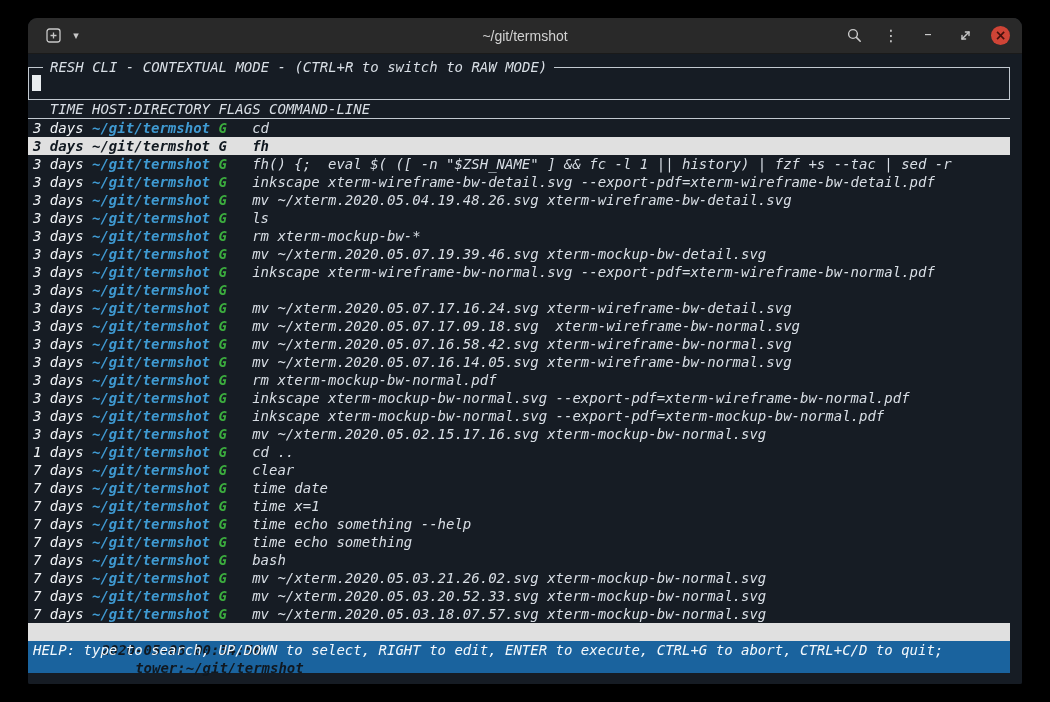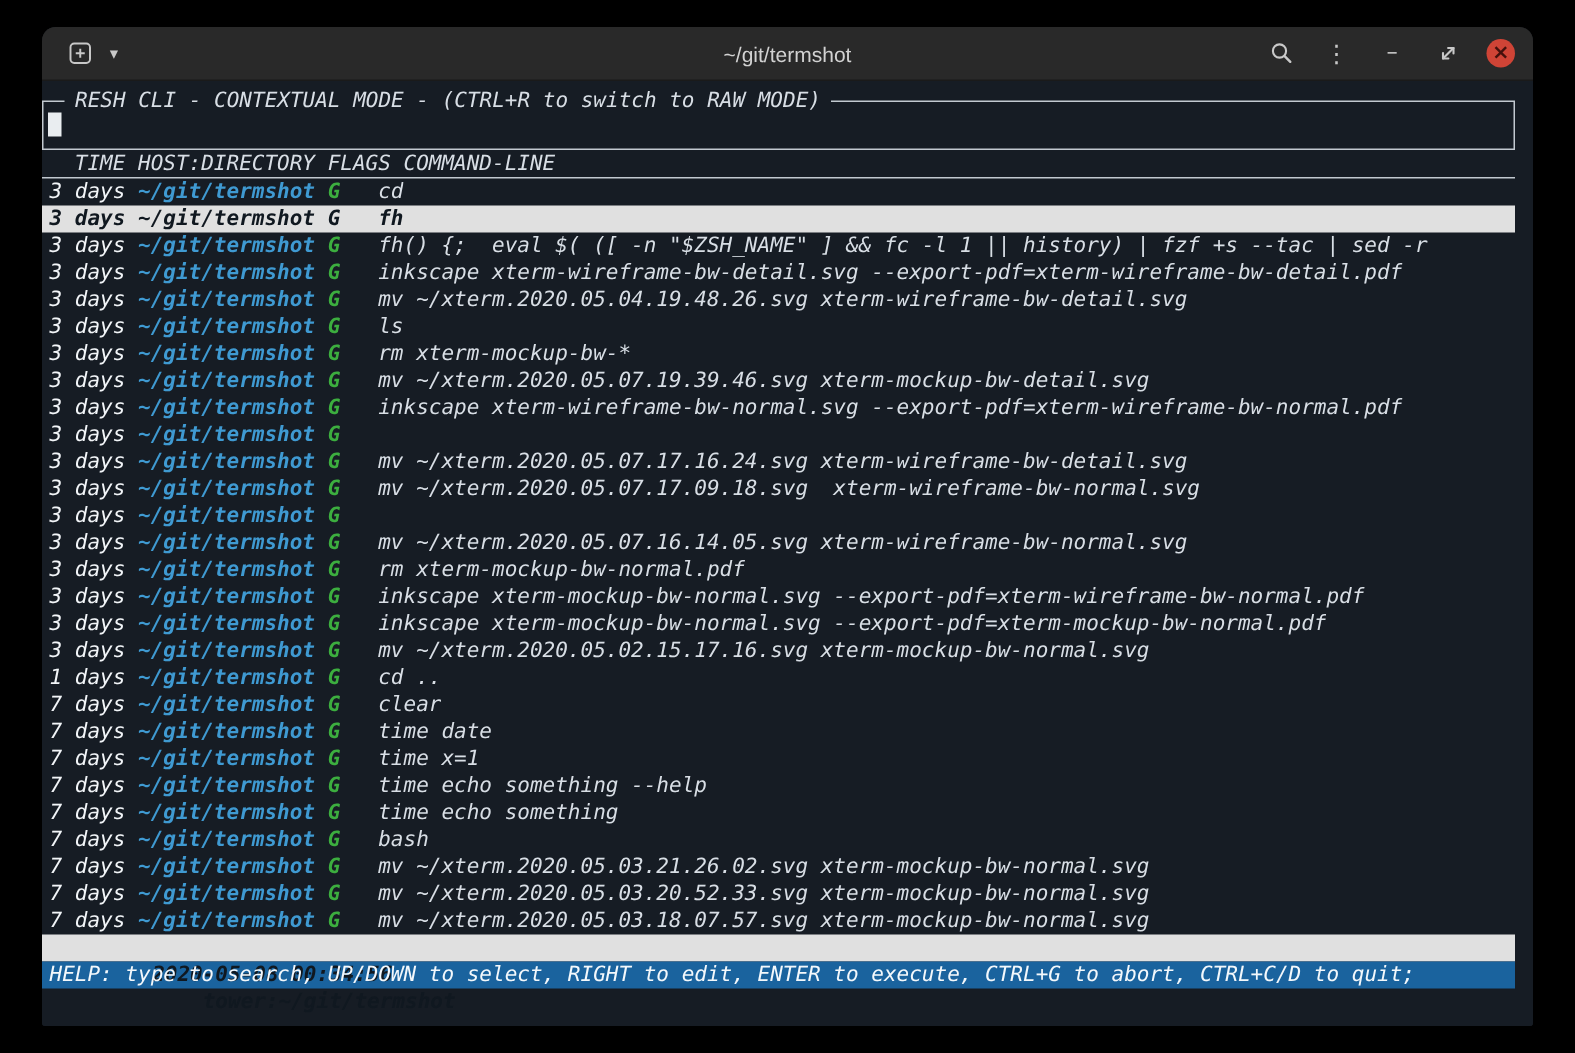--- a/index.html
+++ b/index.html
@@ -38,21 +38,21 @@
   .c-time  { flex:0 0 6ch; text-align:right; color:#f2f5f8; }
   .c-host  { flex:0 0 14ch; margin-left:1ch; color:var(--path-blue,#3f9ad2); font-weight:bold; }
   .c-flags { flex:0 0 3ch; margin-left:1ch; color:var(--flag-green,#3cae3f); font-weight:bold; }
   .c-cmd   { margin-left:1ch; overflow:hidden; }
   .row.selected { background:var(--selected-bg,#e0e0e0); }
   .row.selected span { color:var(--selected-fg,#101820) !important; font-weight:bold; }
 
   .statusbar { height:18px; background:var(--statusbar-bg,#e0e0e0); color:var(--statusbar-fg,#101820);
                font-weight:bold; white-space:pre; padding-left:6px; }
   .statusbar .loc { margin-left:4ch; }
-  .helpbar { height:18px; background:var(--helpbar-bg,#1a639e); color:var(--helpbar-fg,#f3f8fc);
+  .helpbar { height:32px; background:var(--helpbar-bg,#1a639e); color:var(--helpbar-fg,#f3f8fc);
              padding-left:5px; white-space:pre; }
   svg { display:block; }
 </style>
 </head>
 <body>
 
 <div class="stage">
   <div class="window">
 
     <div class="titlebar">
@@ -112,21 +112,21 @@
           <div class="row"><span class="c-time">3 days</span><span class="c-host">~/git/termshot</span><span class="c-flags">G</span><span class="c-cmd">fh() {;  eval $( ([ -n "$ZSH_NAME" ] &amp;&amp; fc -l 1 || history) | fzf +s --tac | sed -r</span></div>
           <div class="row"><span class="c-time">3 days</span><span class="c-host">~/git/termshot</span><span class="c-flags">G</span><span class="c-cmd">inkscape xterm-wireframe-bw-detail.svg --export-pdf=xterm-wireframe-bw-detail.pdf</span></div>
           <div class="row"><span class="c-time">3 days</span><span class="c-host">~/git/termshot</span><span class="c-flags">G</span><span class="c-cmd">mv ~/xterm.2020.05.04.19.48.26.svg xterm-wireframe-bw-detail.svg</span></div>
           <div class="row"><span class="c-time">3 days</span><span class="c-host">~/git/termshot</span><span class="c-flags">G</span><span class="c-cmd">ls</span></div>
           <div class="row"><span class="c-time">3 days</span><span class="c-host">~/git/termshot</span><span class="c-flags">G</span><span class="c-cmd">rm xterm-mockup-bw-*</span></div>
           <div class="row"><span class="c-time">3 days</span><span class="c-host">~/git/termshot</span><span class="c-flags">G</span><span class="c-cmd">mv ~/xterm.2020.05.07.19.39.46.svg xterm-mockup-bw-detail.svg</span></div>
           <div class="row"><span class="c-time">3 days</span><span class="c-host">~/git/termshot</span><span class="c-flags">G</span><span class="c-cmd">inkscape xterm-wireframe-bw-normal.svg --export-pdf=xterm-wireframe-bw-normal.pdf</span></div>
           <div class="row"><span class="c-time">3 days</span><span class="c-host">~/git/termshot</span><span class="c-flags">G</span></div>
           <div class="row"><span class="c-time">3 days</span><span class="c-host">~/git/termshot</span><span class="c-flags">G</span><span class="c-cmd">mv ~/xterm.2020.05.07.17.16.24.svg xterm-wireframe-bw-detail.svg</span></div>
           <div class="row"><span class="c-time">3 days</span><span class="c-host">~/git/termshot</span><span class="c-flags">G</span><span class="c-cmd">mv ~/xterm.2020.05.07.17.09.18.svg  xterm-wireframe-bw-normal.svg</span></div>
-          <div class="row"><span class="c-time">3 days</span><span class="c-host">~/git/termshot</span><span class="c-flags">G</span></div>
+          <div class="row"><span class="c-time">3 days</span><span class="c-host">~/git/termshot</span><span class="c-flags">G</span><span class="c-cmd">mv ~/xterm.2020.05.07.16.58.42.svg xterm-wireframe-bw-normal.svg</span></div>
           <div class="row"><span class="c-time">3 days</span><span class="c-host">~/git/termshot</span><span class="c-flags">G</span><span class="c-cmd">mv ~/xterm.2020.05.07.16.14.05.svg xterm-wireframe-bw-normal.svg</span></div>
           <div class="row"><span class="c-time">3 days</span><span class="c-host">~/git/termshot</span><span class="c-flags">G</span><span class="c-cmd">rm xterm-mockup-bw-normal.pdf</span></div>
           <div class="row"><span class="c-time">3 days</span><span class="c-host">~/git/termshot</span><span class="c-flags">G</span><span class="c-cmd">inkscape xterm-mockup-bw-normal.svg --export-pdf=xterm-wireframe-bw-normal.pdf</span></div>
           <div class="row"><span class="c-time">3 days</span><span class="c-host">~/git/termshot</span><span class="c-flags">G</span><span class="c-cmd">inkscape xterm-mockup-bw-normal.svg --export-pdf=xterm-mockup-bw-normal.pdf</span></div>
           <div class="row"><span class="c-time">3 days</span><span class="c-host">~/git/termshot</span><span class="c-flags">G</span><span class="c-cmd">mv ~/xterm.2020.05.02.15.17.16.svg xterm-mockup-bw-normal.svg</span></div>
           <div class="row"><span class="c-time">1 days</span><span class="c-host">~/git/termshot</span><span class="c-flags">G</span><span class="c-cmd">cd ..</span></div>
           <div class="row"><span class="c-time">7 days</span><span class="c-host">~/git/termshot</span><span class="c-flags">G</span><span class="c-cmd">clear</span></div>
           <div class="row"><span class="c-time">7 days</span><span class="c-host">~/git/termshot</span><span class="c-flags">G</span><span class="c-cmd">time date</span></div>
           <div class="row"><span class="c-time">7 days</span><span class="c-host">~/git/termshot</span><span class="c-flags">G</span><span class="c-cmd">time x=1</span></div>
           <div class="row"><span class="c-time">7 days</span><span class="c-host">~/git/termshot</span><span class="c-flags">G</span><span class="c-cmd">time echo something --help</span></div>

